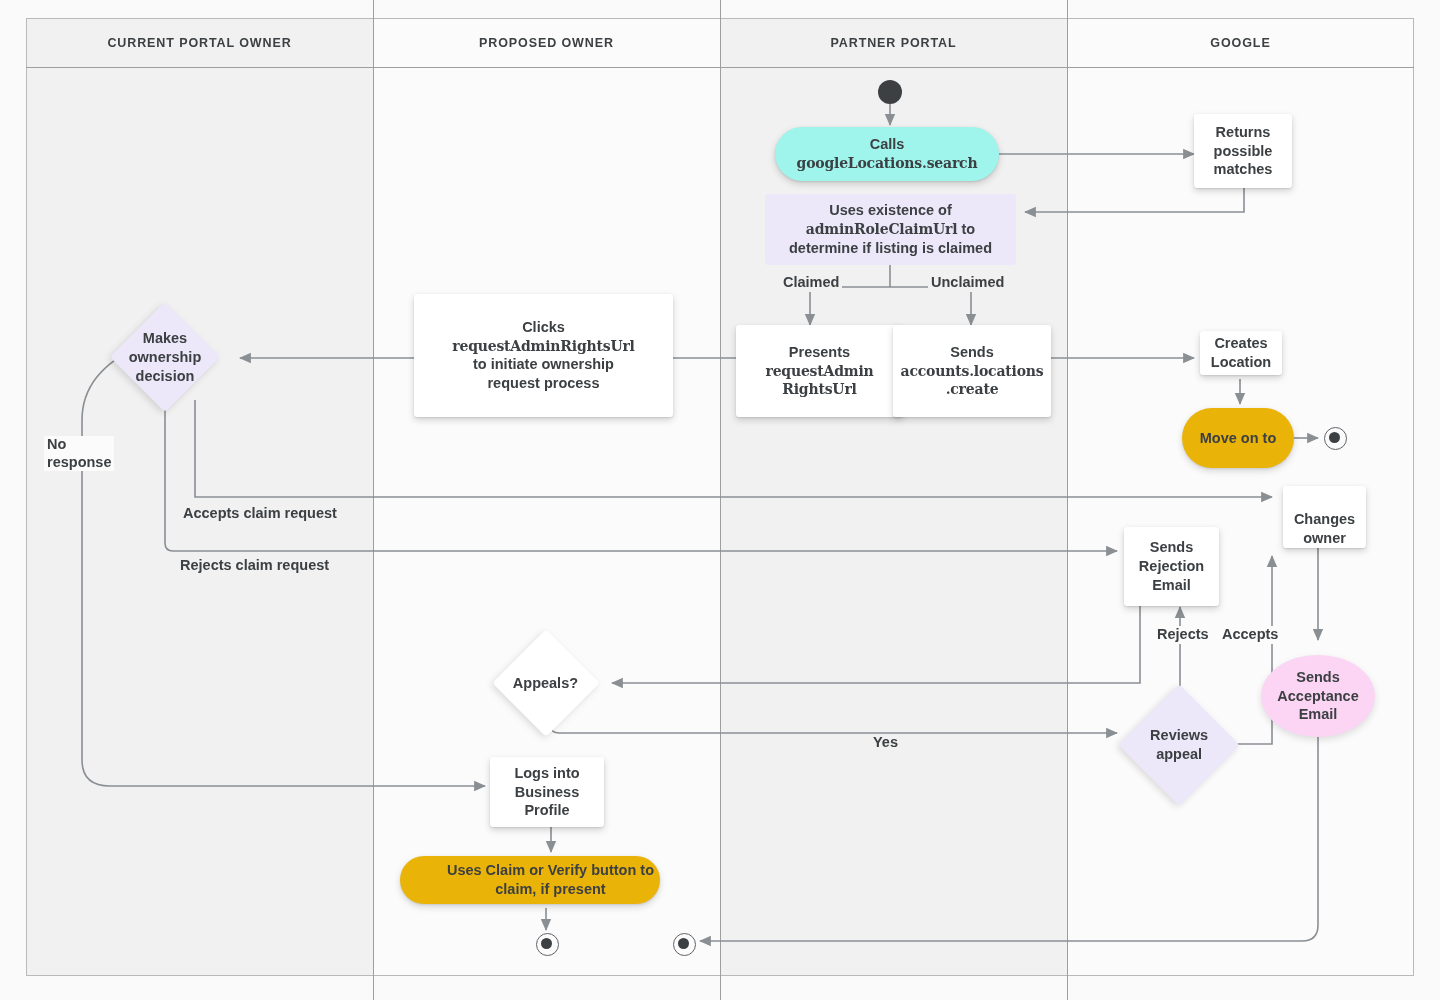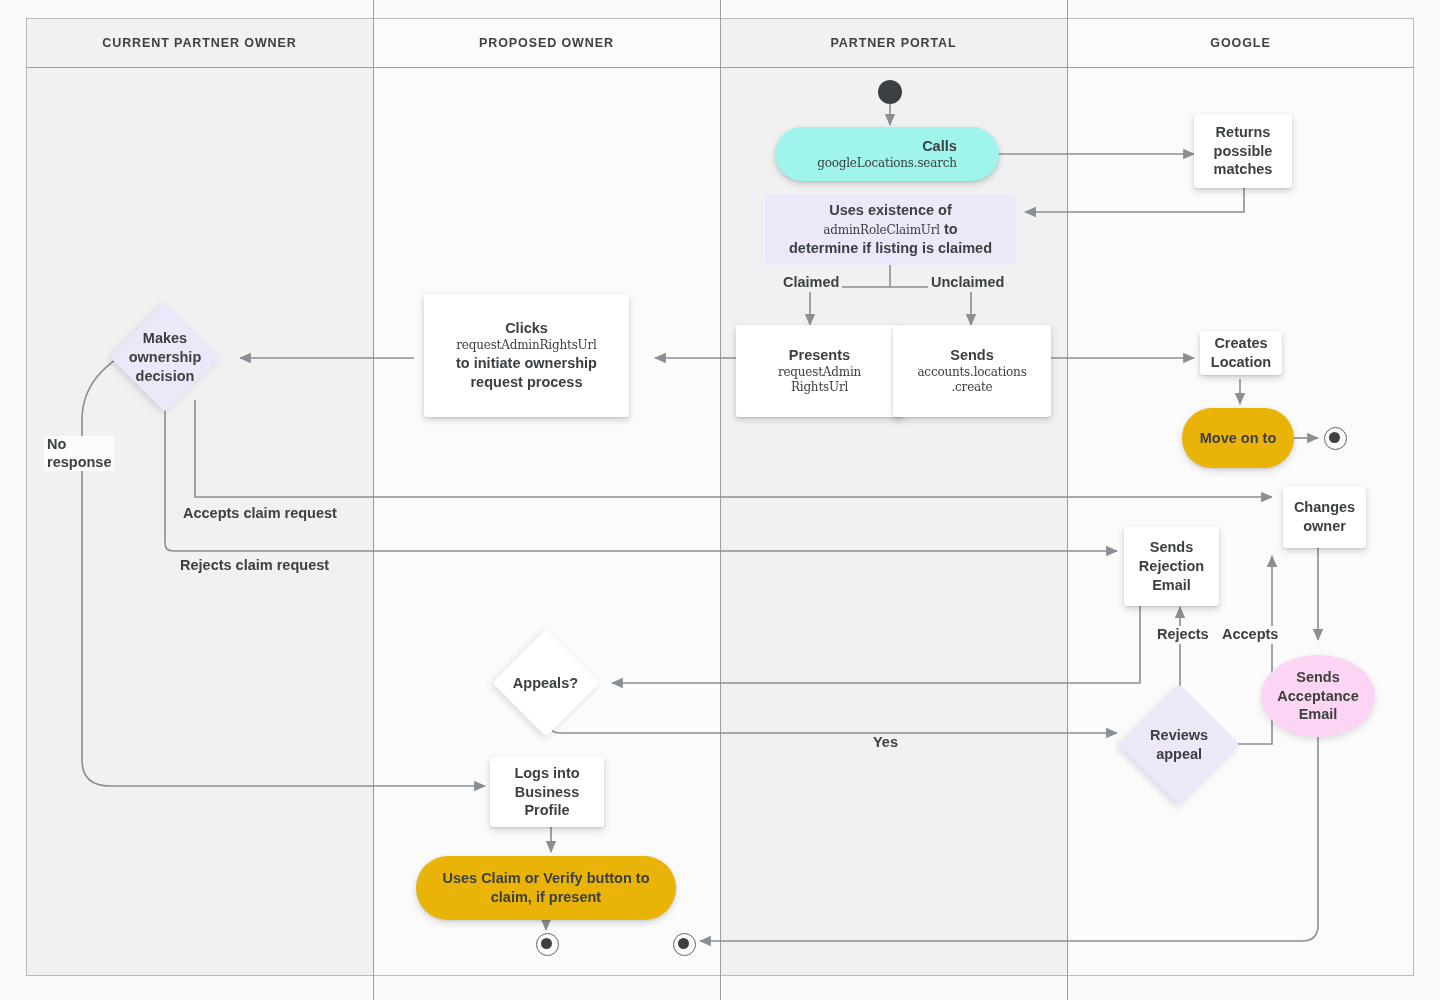--- a/index.html
+++ b/index.html
@@ -20,31 +20,31 @@
   #edges{position:absolute;left:0;top:0;width:1440px;height:1000px;}
 
   
   .node{position:absolute;box-sizing:border-box;display:flex;align-items:center;
         justify-content:center;text-align:center;color:#3c4043;
         font-size:14.5px;font-weight:700;line-height:1.30;}
   .node .t{padding:0 6px;}
   .rect{background:#ffffff;border-radius:3px;
         box-shadow:0 3px 7px rgba(0,0,0,.17),0 1px 2px rgba(0,0,0,.10);}
   .pill-teal{background:#9ff4ec;border-radius:999px;
-        box-shadow:0 3px 7px rgba(0,0,0,.17),0 1px 2px rgba(0,0,0,.10);text-align:right;}
+        box-shadow:0 3px 7px rgba(0,0,0,.17),0 1px 2px rgba(0,0,0,.10);}
   .pill-pink{background:#eab308;border-radius:999px;
         box-shadow:0 3px 7px rgba(0,0,0,.15),0 1px 2px rgba(0,0,0,.09);}
   .box-lav{background:#ece8fa;border-radius:3px;}
   .ellipse-pink{background:#fbd5f3;border-radius:50%;
         box-shadow:0 3px 7px rgba(0,0,0,.12);}
   .diamond{background:#ece8fa;transform:rotate(45deg);border-radius:4px;
         box-shadow:0 3px 7px rgba(0,0,0,.13);}
   .diamond .t{transform:rotate(-45deg);white-space:nowrap;}
   .diamond.white{background:#ffffff;}
-  code,.mono{font-family:"DejaVu Serif",serif;font-weight:400;font-size:12px;letter-spacing:-.2px;}
+  code,.mono{font-family:"DejaVu Serif",serif;font-weight:700;font-size:14px;letter-spacing:-.2px;}
 
   
   .elabel{position:absolute;font-size:14.5px;font-weight:700;color:#3c4043;
           background:#f1f1f1;padding:0 3px;white-space:nowrap;line-height:1.22;}
   .elabel.onwhite{background:#fbfbfb;}
   .elabel.center{text-align:center;}
 
   
   .start-dot{position:absolute;width:24px;height:24px;border-radius:50%;background:#3c4043;}
   .end-dot{position:absolute;width:21px;height:21px;border-radius:50%;
@@ -62,21 +62,21 @@
     <div class="lane" style="left:347px;width:347px;background:#fbfbfb;"></div>
     <div class="lane shade" style="left:694px;width:347px;"></div>
     <div class="lane" style="left:1041px;width:345px;background:#fbfbfb;"></div>
   </div>
 
   <div class="lane-div" style="left:373px;"></div>
   <div class="lane-div" style="left:720px;"></div>
   <div class="lane-div" style="left:1067px;"></div>
   <div class="hdr-rule"></div>
 
-  <div class="lane-title" style="left:26px;width:347px;">CURRENT PARTNER OWNER</div>
+  <div class="lane-title" style="left:26px;width:347px;">CURRENT PORTAL OWNER</div>
   <div class="lane-title" style="left:373px;width:347px;">PROPOSED OWNER</div>
   <div class="lane-title" style="left:720px;width:347px;">PARTNER PORTAL</div>
   <div class="lane-title" style="left:1067px;width:347px;">GOOGLE</div>
 
   <svg id="edges">
     <defs>
       <marker id="arw" viewBox="0 0 10 10" refX="9.2" refY="5" markerWidth="7.4" markerHeight="7.4" orient="auto-start-reverse">
         <path d="M0,0.6 L10,5 L0,9.4 z" fill="#8a8f94"></path>
       </marker>
     </defs>
@@ -164,21 +164,21 @@
   </div>
 
   <div class="node rect" style="left:893px;top:325px;width:158px;height:92px;">
     <div class="t">
       <div>Sends</div>
       <div class="mono">accounts.locations</div>
       <div class="mono">.create</div>
     </div>
   </div>
 
-  <div class="node rect" style="left:424px;top:294px;width:205px;height:123px;">
+  <div class="node rect" style="left:414px;top:294px;width:259px;height:123px;">
     <div class="t">
       <div>Clicks</div>
       <div class="mono">requestAdminRightsUrl</div>
       <div>to initiate ownership</div>
       <div>request process</div>
     </div>
   </div>
 
   <div class="node diamond" style="left:126px;top:318px;width:78px;height:78px;">
     <div class="t">
@@ -204,21 +204,21 @@
   <div class="end-dot" style="left:1324px;top:427px;"></div>
 
   <div class="elabel onwhite" style="left:44px;top:436px;">
     <span>No</span><br>
     <span>response</span>
   </div>
 
   <div class="elabel" style="left:180px;top:505px;">Accepts claim request</div>
   <div class="elabel" style="left:177px;top:557px;">Rejects claim request</div>
 
-  <div class="node rect" style="left:1283px;top:486px;width:83px;height:62px;">
+  <div class="node rect" style="left:1283px;top:486px;width:83px;height:62px;align-items:flex-end;">
     <div class="t">
       <div>Changes</div>
       <div>owner</div>
     </div>
   </div>
 
   <div class="node rect" style="left:1124px;top:527px;width:95px;height:79px;">
     <div class="t">
       <div>Sends</div>
       <div>Rejection</div>
@@ -253,21 +253,21 @@
   </div>
 
   <div class="node rect" style="left:490px;top:757px;width:114px;height:70px;">
     <div class="t">
       <div>Logs into</div>
       <div>Business</div>
       <div>Profile</div>
     </div>
   </div>
 
-  <div class="node pill-pink" style="left:416px;top:856px;width:260px;height:64px;">
+  <div class="node pill-pink" style="left:400px;top:856px;width:260px;height:48px;justify-content:flex-end;">
     <div class="t">
       <div>Uses Claim or Verify button to</div>
       <div>claim, if present</div>
     </div>
   </div>
 
   <div class="end-dot" style="left:536px;top:933px;"></div>
   <div class="end-dot" style="left:673px;top:933px;"></div>
 
 </div>

